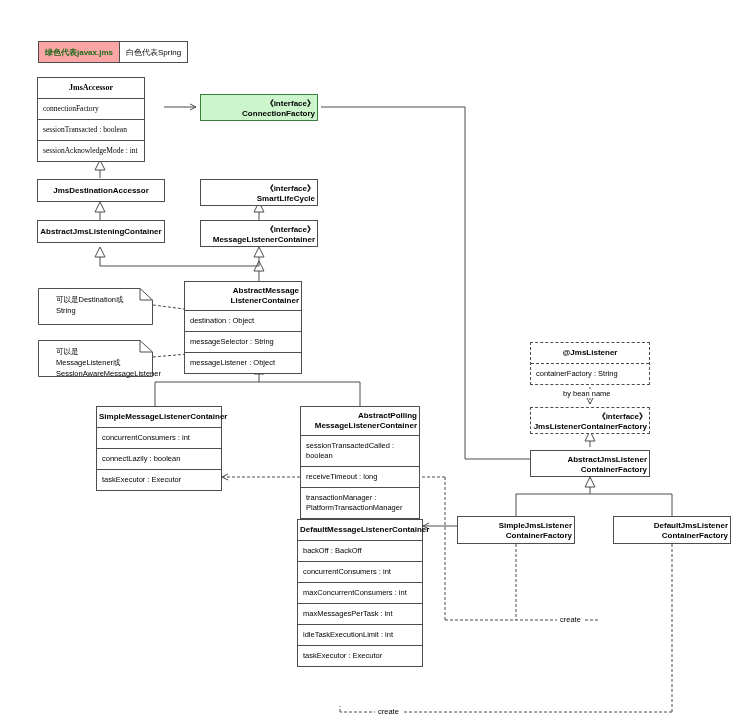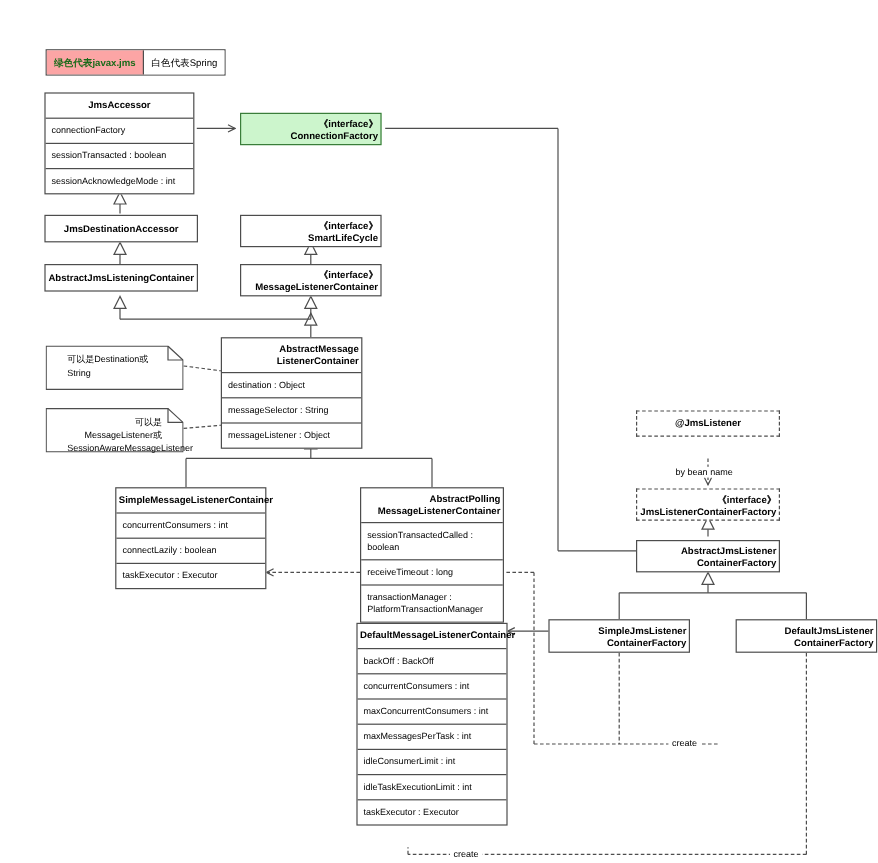--- a/index.html
+++ b/index.html
@@ -159,21 +159,21 @@
 
   <div class="legend" style="left:38px;top:41px;">
     <div class="cell g">
       <span>绿色代表javax.jms</span>
     </div>
     <div class="cell w">
       <span>白色代表Spring</span>
     </div>
   </div>
 
-  <div class="box" style="left:37px;top:77px;width:125px;">
+  <div class="box" style="left:37px;top:77px;width:108px;font-family:Liberation Serif, serif;">
     <div class="title">JmsAccessor</div>
     <div class="attr">connectionFactory</div>
     <div class="attr">sessionTransacted : boolean</div>
     <div class="attr">sessionAcknowledgeMode : int</div>
   </div>
 
   <div class="box green" style="left:200px;top:94px;width:118px;height:27px;">
     <div class="title two" style="padding:4px 2px;">
       <div>《interface》</div>
       <div>ConnectionFactory</div>
@@ -219,21 +219,21 @@
     </svg>
     <div class="ntext" style="white-space:pre-line;">可以是Destination或
 String</div>
   </div>
 
   <div class="note" style="left:38px;top:340px;width:115px;height:37px;">
     <svg class="noteshape" viewBox="0 0 115 37" preserveAspectRatio="none">
       <path d="M0.5,0.5 L102,0.5 L114.5,12 L114.5,36.5 L0.5,36.5 z" fill="#ffffff" stroke="#4d4d4d" stroke-width="1"></path>
       <path d="M102,0.5 L102,12 L114.5,12" fill="none" stroke="#4d4d4d" stroke-width="1"></path>
     </svg>
-    <div class="ntext" style="white-space:pre-line;text-align:right;">可以是MessageListener或
+    <div class="ntext" style="white-space:pre-line;">可以是MessageListener或
 SessionAwareMessageListener</div>
   </div>
 
   <div class="box" style="left:96px;top:406px;width:126px;">
     <div class="title">SimpleMessageListenerContainer</div>
     <div class="attr">concurrentConsumers : int</div>
     <div class="attr">connectLazily : boolean</div>
     <div class="attr">taskExecutor : Executor</div>
   </div>
 
@@ -247,27 +247,27 @@
     <div class="attr" style="white-space:pre-line;line-height:10px;">transactionManager :
 PlatformTransactionManager</div>
   </div>
 
   <div class="box" style="left:297px;top:519px;width:126px;">
     <div class="title">DefaultMessageListenerContainer</div>
     <div class="attr">backOff : BackOff</div>
     <div class="attr">concurrentConsumers : int</div>
     <div class="attr">maxConcurrentConsumers : int</div>
     <div class="attr">maxMessagesPerTask : int</div>
-    <div class="attr">idleConsumerLimit : int</div>
     <div class="attr">idleTaskExecutionLimit : int</div>
     <div class="attr">taskExecutor : Executor</div>
   </div>
 
   <div class="box dashed" style="left:530px;top:342px;width:120px;">
     <div class="title">@JmsListener</div>
+    <div class="attr" style="border-top:1px dashed #4d4d4d;">containerFactory : String</div>
   </div>
 
   <div class="edgelabel" style="left:560px;top:389px;">
     <span>by bean name</span>
   </div>
 
   <div class="box dashed" style="left:530px;top:407px;width:120px;height:27px;">
     <div class="title two" style="padding:4px 2px;">
       <div>《interface》</div>
       <div>JmsListenerContainerFactory</div>

